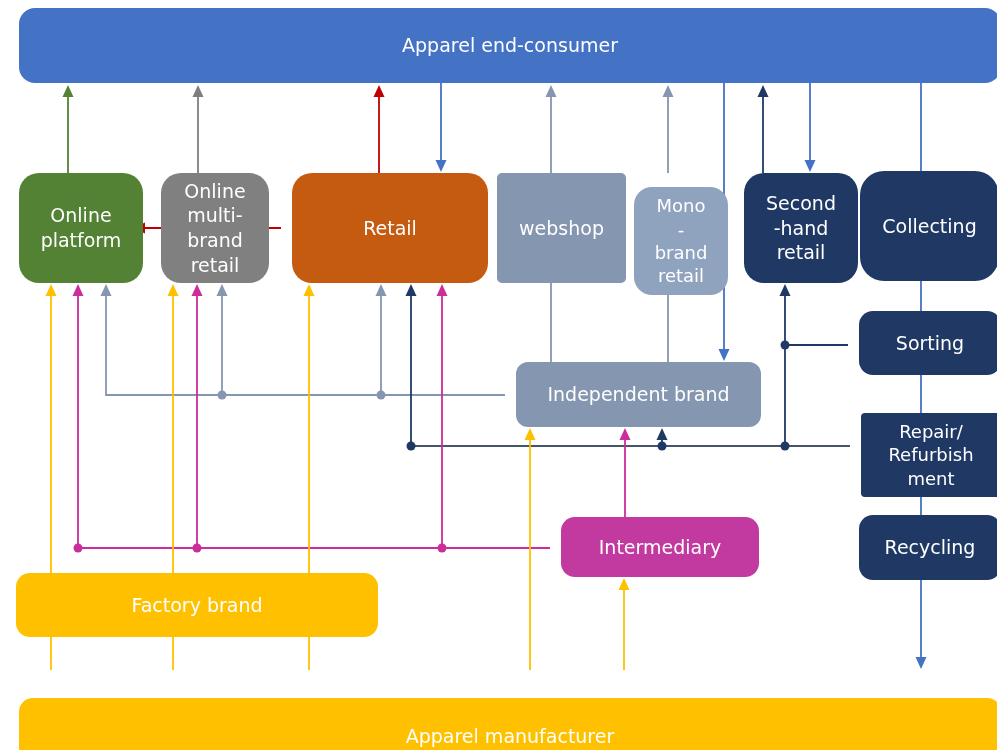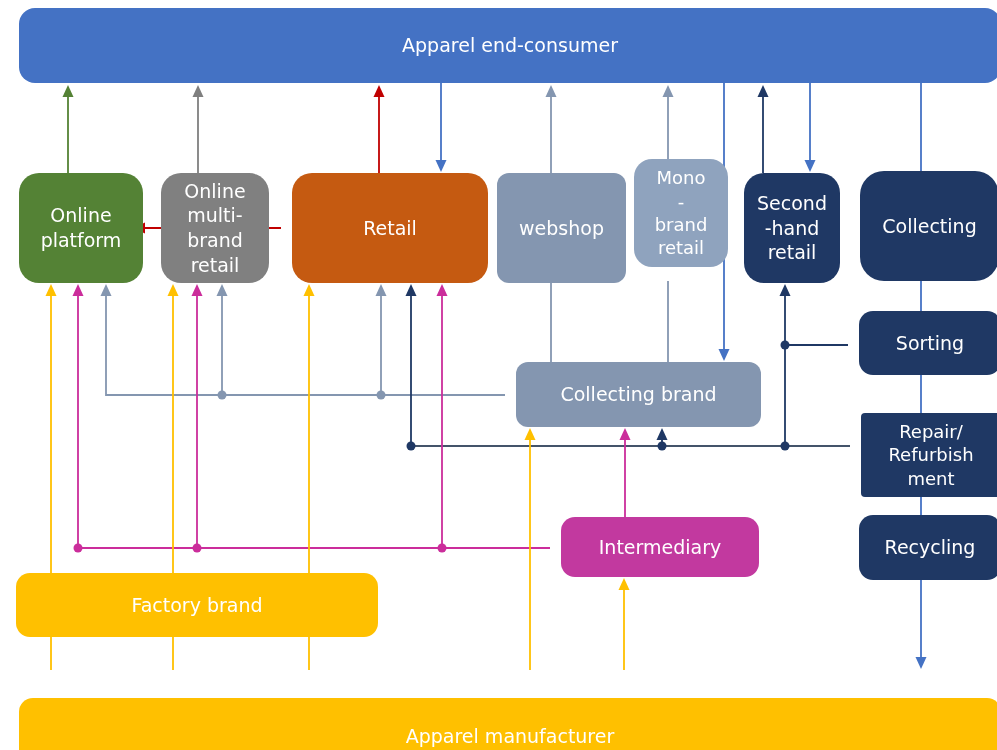--- a/index.html
+++ b/index.html
@@ -104,42 +104,42 @@
     </div>
     <div class="node" style="left: 150px; top: 173px; width: 108px; height: 110px; background: rgb(128, 128, 128); border-radius: 20px; font-size: 19px;">
       <span>Online
 multi-
 brand
 retail</span>
     </div>
     <div class="node" style="left: 281px; top: 173px; width: 196px; height: 110px; background: rgb(197, 90, 17); border-radius: 20px; font-size: 19px;">
       <span>Retail</span>
     </div>
-    <div class="node" style="left: 486px; top: 173px; width: 129px; height: 110px; background: rgb(132, 150, 176); border-radius: 12px; font-size: 19px;">
+    <div class="node" style="left: 486px; top: 173px; width: 129px; height: 110px; background: rgb(132, 150, 176); border-radius: 5px; font-size: 19px;">
       <span>webshop</span>
     </div>
-    <div class="node" style="left: 623px; top: 159px; width: 94px; height: 108px; background: rgb(143, 163, 190); border-radius: 18px; font-size: 18px;">
+    <div class="node" style="left: 623px; top: 187px; width: 94px; height: 108px; background: rgb(143, 163, 190); border-radius: 18px; font-size: 18px;">
       <span>Mono
 -
 brand
 retail</span>
     </div>
-    <div class="node" style="left: 733px; top: 173px; width: 96px; height: 110px; background: rgb(31, 56, 100); border-radius: 20px; font-size: 19px;">
+    <div class="node" style="left: 733px; top: 173px; width: 114px; height: 110px; background: rgb(31, 56, 100); border-radius: 20px; font-size: 19px;">
       <span>Second
 -hand
 retail</span>
     </div>
     <div class="node" style="left: 848px; top: 311px; width: 142px; height: 64px; background: rgb(31, 56, 100); border-radius: 14px; font-size: 19px;">
       <span>Sorting</span>
     </div>
     <div class="node" style="left: 849px; top: 171px; width: 139px; height: 110px; background: rgb(31, 56, 100); border-radius: 24px; font-size: 19px;">
       <span>Collecting</span>
     </div>
     <div class="node" style="left: 505px; top: 362px; width: 245px; height: 65px; background: rgb(132, 150, 176); border-radius: 12px; font-size: 19px;">
-      <span>Collecting brand</span>
+      <span>Independent brand</span>
     </div>
     <div class="node" style="left: 850px; top: 413px; width: 140px; height: 84px; background: rgb(31, 56, 100); border-radius: 4px; font-size: 18px;">
       <span>Repair/
 Refurbish
 ment</span>
     </div>
     <div class="node" style="left: 848px; top: 515px; width: 142px; height: 65px; background: rgb(31, 56, 100); border-radius: 14px; font-size: 19px;">
       <span>Recycling</span>
     </div>
     <div class="node" style="left: 550px; top: 517px; width: 198px; height: 60px; background: rgb(194, 57, 159); border-radius: 14px; font-size: 19px;">

